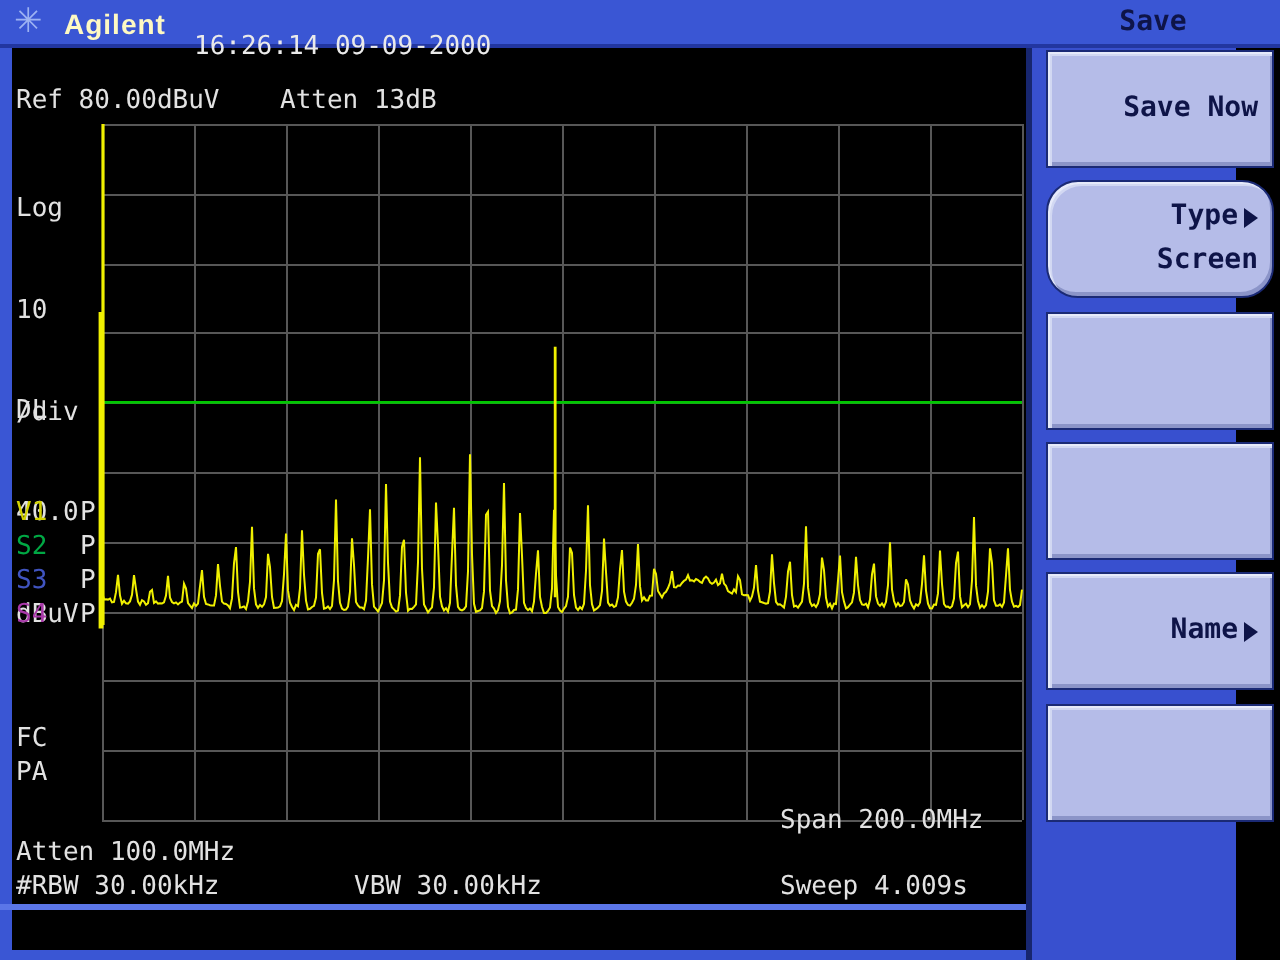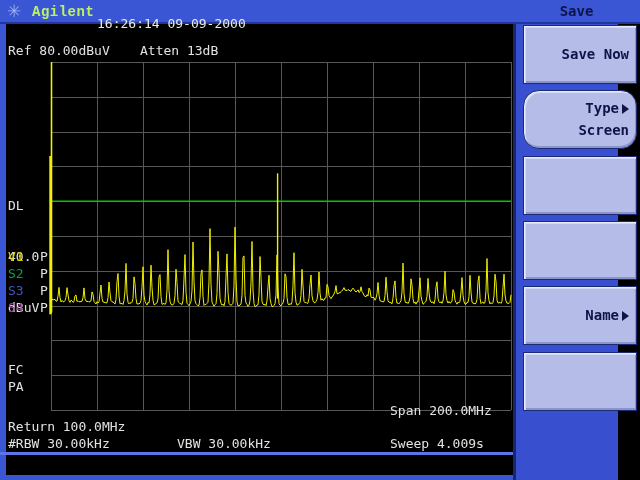--- a/index.html
+++ b/index.html
@@ -2,22 +2,22 @@
 <html><head>
 <meta charset="utf-8">
 <style>
   html,body{margin:0;padding:0;background:#000;}
   .screen{position:relative;width:640px;height:480px;background:#000;overflow:hidden;
           font-family:"DejaVu Sans Mono",monospace;}
   .topbar{position:absolute;left:0;top:0;width:640px;height:24px;background:#3a56d4;
           box-shadow:inset 0 -2px 0 #2236a0;}
   .logo{position:absolute;left:7px;top:1px;font-family:"DejaVu Sans",sans-serif;
         font-size:17px;color:#9db2f2;}
-  .brand{position:absolute;left:32px;top:4px;font-family:Liberation Mono, monospace;
-         font-weight:bold;font-size:14px;color:#bef264;letter-spacing:0.5px;}
+  .brand{position:absolute;left:32px;top:4px;font-family:Liberation Sans, sans-serif;
+         font-weight:bold;font-size:14px;color:#fef9c3;letter-spacing:0.5px;}
   .clock{position:absolute;left:97px;top:16px;font-size:13px;color:#eaeaea;}
   .menu-title{position:absolute;left:513px;top:3px;width:127px;text-align:center;
               font-size:14px;font-weight:bold;color:#0e1448;}
   .left-border{position:absolute;left:0;top:24px;width:6px;height:456px;background:#3a56d4;}
   .ann-divider{position:absolute;left:0;top:452px;width:513px;height:3px;background:#5b76e8;}
   .annunciator{position:absolute;left:6px;top:455px;width:507px;height:20px;background:#000;}
   .bottom-strip{position:absolute;left:0;top:475px;width:513px;height:5px;background:#3a56d4;}
   .softkey-col{position:absolute;left:513px;top:24px;width:105px;height:456px;background:#3850cf;
                border-left:3px solid #17266f;box-sizing:border-box;}
   .softkey{position:absolute;left:7px;width:114px;height:59px;background:#b5bce8;
@@ -77,33 +77,38 @@
   <div class="menu-title">Save</div>
 
   <div class="left-border"></div>
   <div class="ann-divider"></div>
   <div class="annunciator"></div>
   <div class="bottom-strip"></div>
 
   <div class="txt" style="left:8px;top:42px;">Ref 80.00dBuV</div>
   <div class="txt" style="left:140px;top:42px;">Atten 13dB</div>
 
+  <div class="txt" style="left:8px;top:62px;">
+    <div>Log</div>
+    <div>10</div>
+    <div>/div</div>
+  </div>
 
   <div class="txt" style="left:8px;top:163px;">
     <div>DL</div>
     <div>40.0</div>
     <div>dBuV</div>
   </div>
 
   <div class="txt" style="left:8px;top:248px;" id="legend"><div class="legend-row"><span class="legend-name" style="color: rgb(210, 210, 0);">V1</span><span>P</span></div><div class="legend-row"><span class="legend-name" style="color: rgb(0, 168, 68);">S2</span><span>P</span></div><div class="legend-row"><span class="legend-name" style="color: rgb(64, 84, 192);">S3</span><span>P</span></div><div class="legend-row"><span class="legend-name" style="color: rgb(168, 56, 168);">S4</span><span>P</span></div></div>
 
   <div class="txt" style="left:8px;top:361px;">FC</div>
   <div class="txt" style="left:8px;top:378px;">PA</div>
 
-  <div class="txt" style="left:8px;top:418px;">Return 100.0MHz</div>
+  <div class="txt" style="left:8px;top:418px;">Atten 100.0MHz</div>
   <div class="txt" style="left:8px;top:435px;">#RBW 30.00kHz</div>
   <div class="txt" style="left:177px;top:435px;">VBW 30.00kHz</div>
   <div class="txt" style="left:390px;top:402px;">Span 200.0MHz</div>
   <div class="txt" style="left:390px;top:435px;">Sweep 4.009s</div>
 
   <div class="softkey-col" id="softkeys">
       <div class="softkey" style="top: 1px;">
         <span class="line"><span>Save Now</span></span>
       </div>
       <div class="softkey" style="top: 66.3px; border-radius: 16px;">

